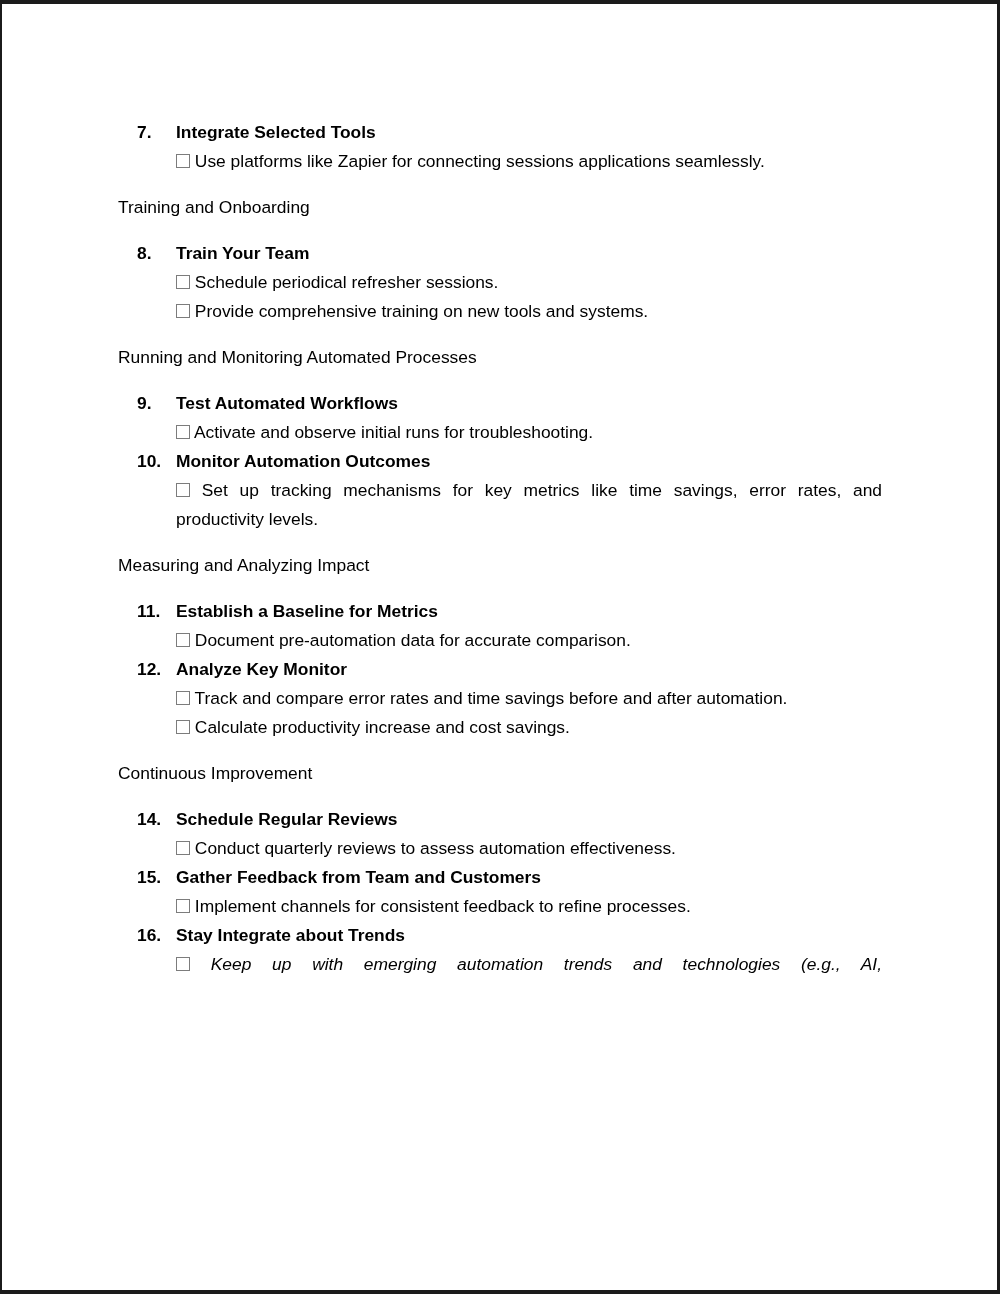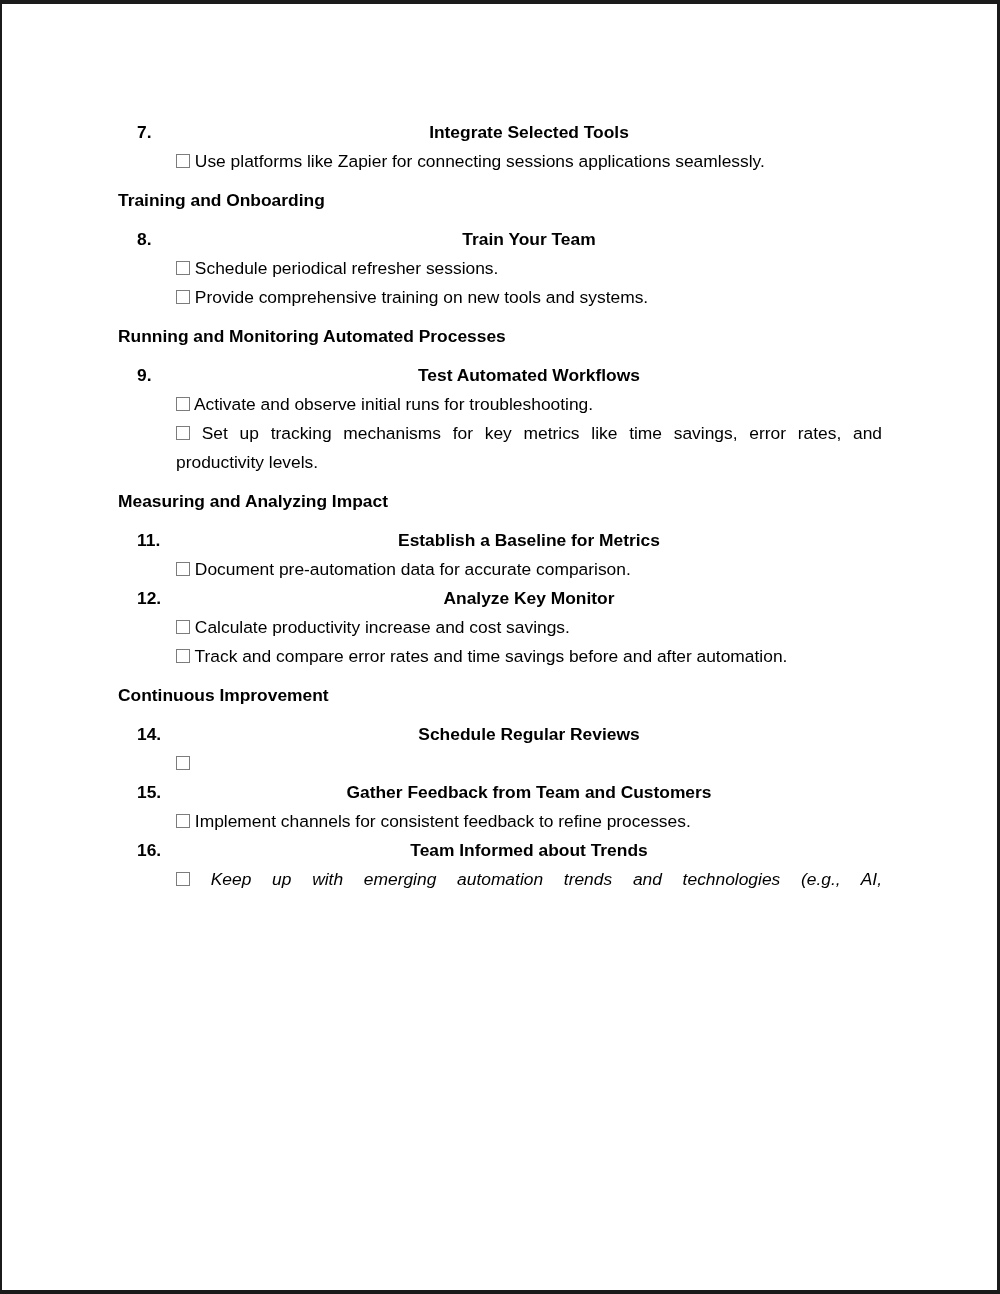--- a/index.html
+++ b/index.html
@@ -13,30 +13,30 @@
     border-color: #1b1b1b;
     border-width: 4px 3px 4px 2px;
     padding: 114px 115px 0 116px;
     font-family: "Liberation Sans", sans-serif;
     font-size: 17.4px;
     line-height: 29px;
     color: #000000;
     overflow: hidden;
   }
   .heading {
-    font-weight: 700;
-    margin: 10px 0;
+    font-weight: 400;
+    margin: 17px 0;
   }
   .item { margin-left: 19px; }
   .item-head {
     display: flex;
     font-weight: 700;
   }
   .num { flex: 0 0 39px; width: 39px; }
-  .title { flex: 1; text-align: center; }
+  .title { flex: 1; }
   .check {
     margin-left: 39px;
     text-align: justify;
   }
   .tal-justify { text-align-last: justify; font-style: italic; }
   .checkbox {
     display: inline-block;
     width: 14px;
     height: 14px;
     border: 1.5px solid #7c7c7c;
@@ -67,54 +67,58 @@
       </div>
       <div class="heading">Running and Monitoring Automated Processes</div>
       <div class="item">
         <div class="item-head">
           <span class="num">9.</span>
           <span class="title">Test Automated Workflows</span>
         </div>
         <div class="check"><span class="checkbox"></span> <span>Activate and observe initial runs for troubleshooting.</span></div>
       </div>
       <div class="item">
+        <div class="item-head">
+          <span class="num">10.</span>
+          <span class="title">Monitor Automation Outcomes</span>
+        </div>
         <div class="check"><span class="checkbox"></span> <span>Set up tracking mechanisms for key metrics like time savings, error rates, and productivity levels.</span></div>
       </div>
       <div class="heading">Measuring and Analyzing Impact</div>
       <div class="item">
         <div class="item-head">
           <span class="num">11.</span>
           <span class="title">Establish a Baseline for Metrics</span>
         </div>
         <div class="check"><span class="checkbox"></span> <span>Document pre-automation data for accurate comparison.</span></div>
       </div>
       <div class="item">
         <div class="item-head">
           <span class="num">12.</span>
           <span class="title">Analyze Key Monitor</span>
         </div>
+        <div class="check"><span class="checkbox"></span> <span>Track and compare error rates and time savings before and after automation.</span></div>
         <div class="check"><span class="checkbox"></span> <span>Calculate productivity increase and cost savings.</span></div>
-        <div class="check"><span class="checkbox"></span> <span>Track and compare error rates and time savings before and after automation.</span></div>
       </div>
       <div class="heading">Continuous Improvement</div>
       <div class="item">
         <div class="item-head">
           <span class="num">14.</span>
           <span class="title">Schedule Regular Reviews</span>
         </div>
-        <div class="check"><span class="checkbox"></span> </div>
+        <div class="check"><span class="checkbox"></span> <span>Conduct quarterly reviews to assess automation effectiveness.</span></div>
       </div>
       <div class="item">
         <div class="item-head">
           <span class="num">15.</span>
           <span class="title">Gather Feedback from Team and Customers</span>
         </div>
         <div class="check"><span class="checkbox"></span> <span>Implement channels for consistent feedback to refine processes.</span></div>
       </div>
       <div class="item">
         <div class="item-head">
           <span class="num">16.</span>
-          <span class="title">Team Informed about Trends</span>
+          <span class="title">Stay Integrate about Trends</span>
         </div>
         <div class="check tal-justify"><span class="checkbox"></span> <span>Keep up with emerging automation trends and technologies (e.g., AI,</span></div>
       </div>
     </div>
 </div>
 
 </body></html>

